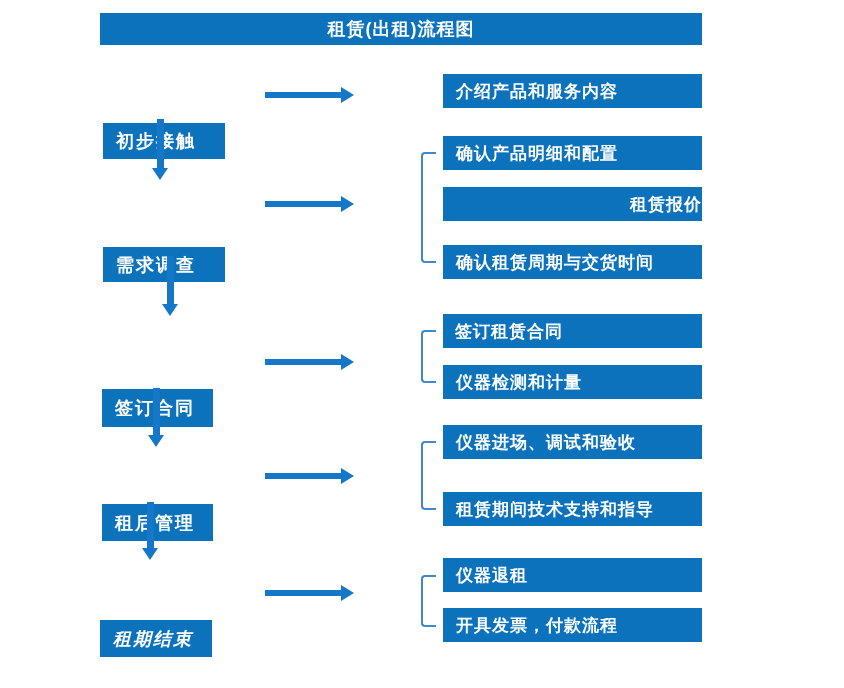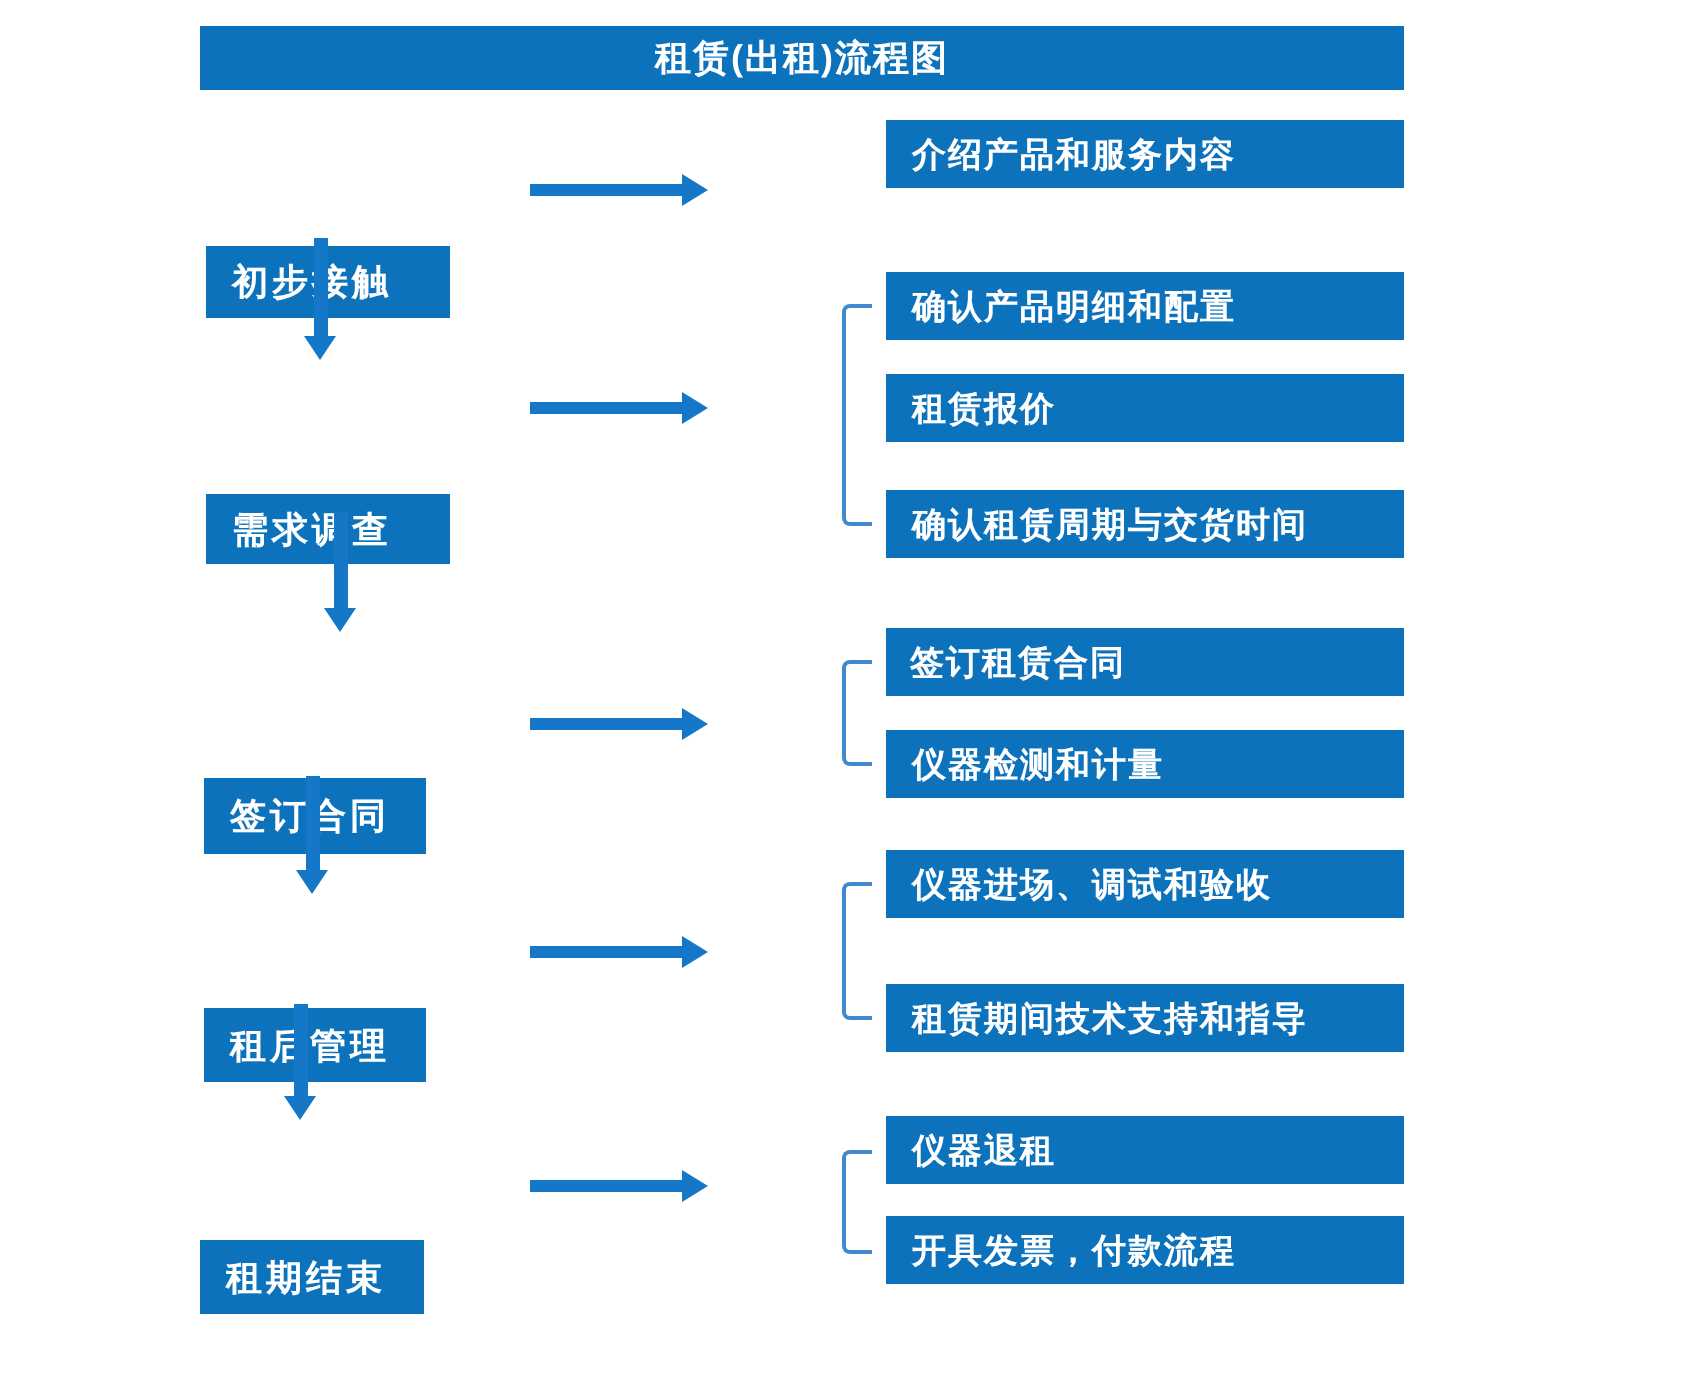--- a/index.html
+++ b/index.html
@@ -86,21 +86,21 @@
   </div>
   <div class="blue-box left-box" style="left:103px; top:201px; width:122px; height:35px;">
     <span>需求调查</span>
   </div>
   <div class="blue-box left-box" style="left:102px; top:343px; width:111px; height:38px;">
     <span>签订合同</span>
   </div>
   <div class="blue-box left-box" style="left:102px; top:458px; width:111px; height:37px;">
     <span>租后管理</span>
   </div>
-  <div class="blue-box left-box" style="left:100px; top:574px; width:112px; height:37px;">
+  <div class="blue-box left-box" style="left:100px; top:574px; width:112px; height:37px;font-style:italic;">
     <span>租期结束</span>
   </div>
 
   <div class="varrow" style="left:152px; top:119px; height:61px;">
     <div class="shaft"></div>
     <div class="head"></div>
   </div>
   <div class="varrow" style="left:162px; top:256px; height:60px;">
     <div class="shaft"></div>
     <div class="head"></div>
@@ -133,28 +133,28 @@
   <div class="harrow" style="top:585px;">
     <div class="shaft"></div>
     <div class="head"></div>
   </div>
 
   <div class="bracket" style="top:152px; height:111px;"></div>
   <div class="bracket" style="top:330px; height:53px;"></div>
   <div class="bracket" style="top:441px; height:69px;"></div>
   <div class="bracket" style="top:575px; height:52px;"></div>
 
-  <div class="blue-box right-box" style="top:60px;text-align:center;">
+  <div class="blue-box right-box" style="top:74px;text-align:center;">
     <span>介绍产品和服务内容</span>
   </div>
 
   <div class="blue-box right-box" style="top:136px;">
     <span>确认产品明细和配置</span>
   </div>
-  <div class="blue-box right-box" style="top:187px;">
+  <div class="blue-box right-box" style="top:187px;justify-content:flex-end;">
     <span>租赁报价</span>
   </div>
   <div class="blue-box right-box" style="top:245px;">
     <span>确认租赁周期与交货时间</span>
   </div>
 
   <div class="blue-box right-box" style="top:314px;padding-left:12px;">
     <span>签订租赁合同</span>
   </div>
   <div class="blue-box right-box" style="top:365px;align-items:center;">

